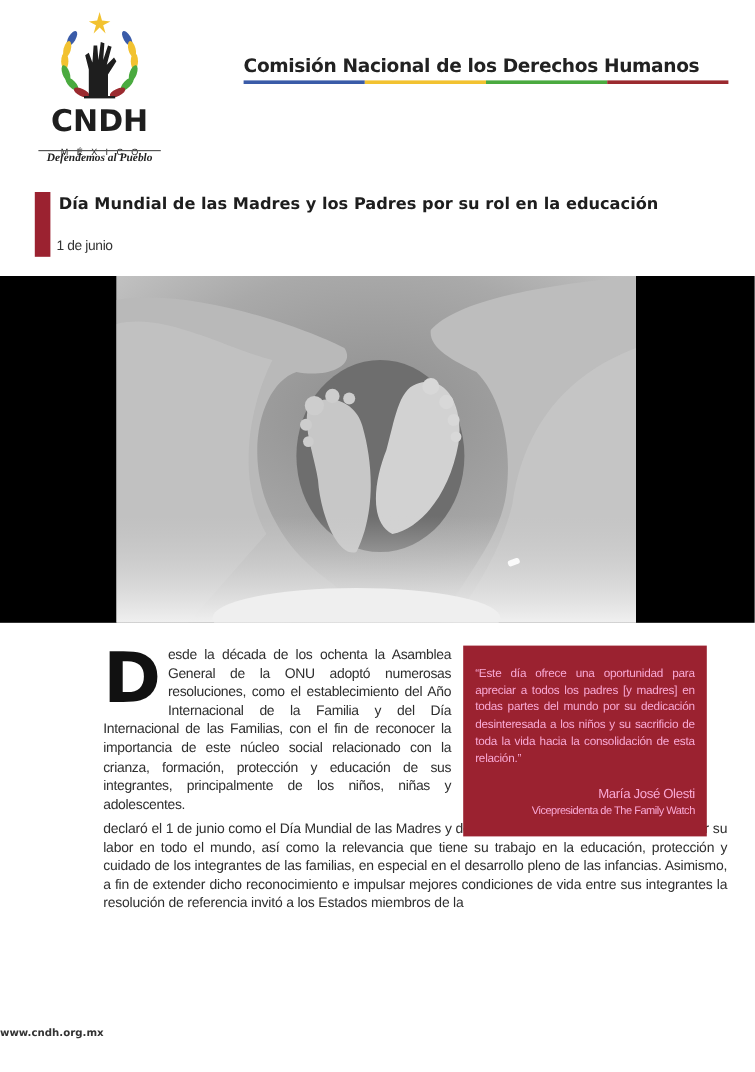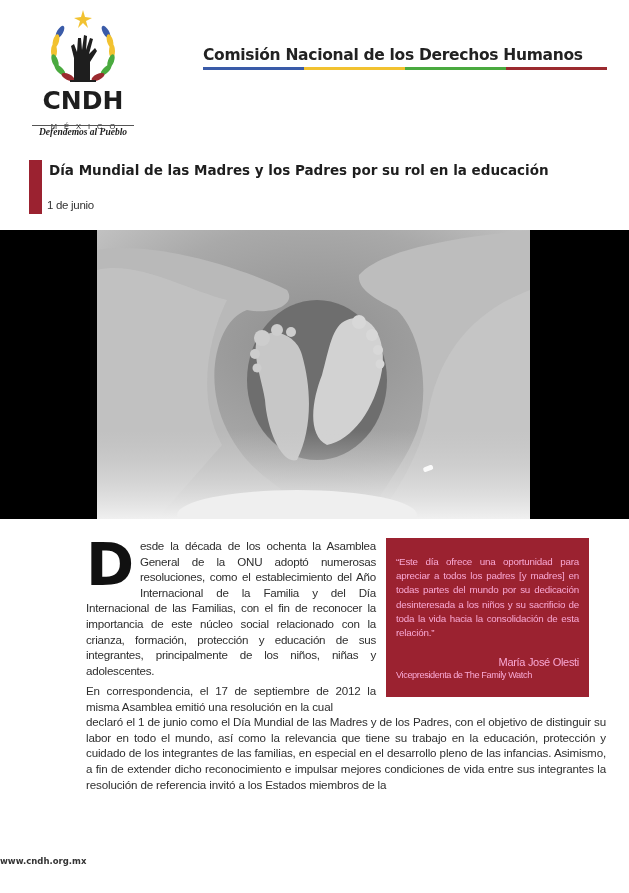--- a/index.html
+++ b/index.html
@@ -29,21 +29,21 @@
 
   .body { position: absolute; left: 86px; top: 538px; width: 290px; font-size: 11.6px; line-height: 15.6px; color: #2e2e2e; text-align: justify; letter-spacing: -0.25px; }
   .dropcap { float: left; font-family: "DejaVu Sans", sans-serif; font-weight: bold; font-size: 58px; line-height: 46px; color: #111; margin: 4px 6px 0 0; height: 46px; }
   .para { margin-bottom: 13px; }
   .para2 { position: absolute; left: 86px; top: 683px; width: 520px; font-size: 11.6px; line-height: 15.6px; color: #2e2e2e; text-align: justify; letter-spacing: -0.15px; }
   .para2 .narrow { display: block; width: 290px; }
 
   .quote { position: absolute; left: 386px; top: 538px; width: 203px; height: 159px; padding: 17px 10px 10px 10px; color: #f9a8d4; }
   .quote-text { font-size: 9.8px; line-height: 14.2px; text-align: justify; letter-spacing: -0.2px; }
   .quote-author { text-align: right; font-size: 11px; margin-top: 15px; line-height: 14px; letter-spacing: -0.3px; }
-  .quote-role { font-size: 9.2px; line-height: 12px; letter-spacing: -0.4px; }
+  .quote-role { text-align: right; font-size: 9.2px; line-height: 12px; letter-spacing: -0.4px; }
 
   .footer { position: absolute; left: 0; top: 856px; width: 560px; text-align: left; font-family: "DejaVu Sans", sans-serif; font-weight: bold; font-size: 8.5px; color: #333; }
 </style>
 </head>
 <body>
 
 <div class="logo">
   <svg class="logo-emblem" viewBox="0 0 90 80">
 
     <polygon points="45,2 47,9 54,10 48,13 50,20 45,15 40,20 42,13 36,10 43,9" fill="#f2c230"></polygon>
@@ -136,21 +136,20 @@
   </div>
 </div>
 
 <div class="body">
   <p class="para">
     <span class="dropcap">D</span><span>esde la década de los ochenta la Asamblea General de la ONU adoptó numerosas resoluciones, como el establecimiento del Año Internacional de la Familia y del Día Internacional de las Familias, con el fin de reconocer la importancia de este núcleo social relacionado con la crianza, formación, protección y educación de sus integrantes, principalmente de los niños, niñas y adolescentes.</span>
   </p>
 </div>
 
 <div class="para2">
-  <span class="narrow">En correspondencia, el 17 de septiembre de 2012 la misma Asamblea emitió una resolución en la cual</span>
   <span>declaró el 1 de junio como el Día Mundial de las Madres y de los Padres, con el objetivo de distinguir su labor en todo el mundo, así como la relevancia que tiene su trabajo en la educación, protección y cuidado de los integrantes de las familias, en especial en el desarrollo pleno de las infancias. Asimismo, a fin de extender dicho reconocimiento e impulsar mejores condiciones de vida entre sus integrantes la resolución de referencia invitó a los Estados miembros de la</span>
 </div>
 
 <div class="quote" style="background:#9b2230">
   <div class="quote-text">“Este día ofrece una oportunidad para apreciar a todos los padres [y madres] en todas partes del mundo por su dedicación desinteresada a los niños y su sacrificio de toda la vida hacia la consolidación de esta relación.”</div>
   <div class="quote-author">María José Olesti</div>
   <div class="quote-role">Vicepresidenta de The Family Watch</div>
 </div>
 
 <div class="footer">www.cndh.org.mx</div>

